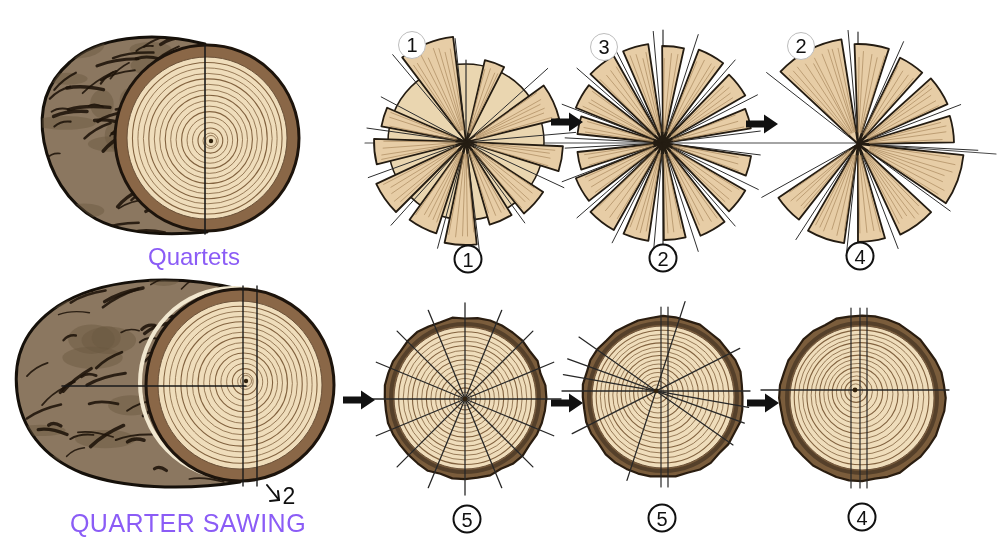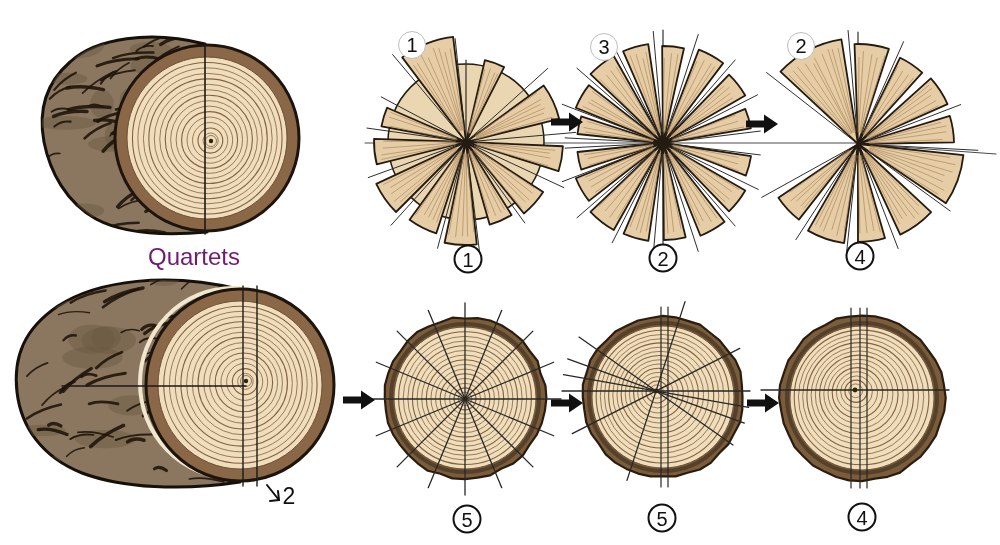--- a/index.html
+++ b/index.html
@@ -9,21 +9,21 @@
   }
   .canvas svg{position:absolute;left:0;top:0;}
   .badge{
     position:absolute;display:flex;align-items:center;justify-content:center;
     border-radius:50%;background:#fff;color:#111;box-sizing:border-box;
     transform:translate(-50%,-50%);line-height:1;
   }
   .marker{width:28px;height:28px;border:1.5px solid #bdbdbd;font-size:20px;}
   .step{width:29px;height:29px;border:2px solid #111;font-size:20px;}
   .caption{
-    position:absolute;transform:translate(-50%,-50%);color:#701a75;white-space:nowrap;
+    position:absolute;transform:translate(-50%,-50%);color:#8b5cf6;white-space:nowrap;
   }
   .cap-top{font-size:24px;}
   .cap-bottom{font-size:25px;letter-spacing:0.5px;}
   .annot{position:absolute;transform:translate(-50%,-50%);font-size:23px;color:#101010;}
 </style>
 </head>
 <body>
 
 <div class="canvas">
   <svg id="scene" width="1000" height="545" viewBox="0 0 1000 545">
@@ -570,14 +570,15 @@
 
   <div class="badge step" style="left:468px;top:259px">1</div>
   <div class="badge step" style="left:663px;top:258px">2</div>
   <div class="badge step" style="left:860px;top:256px">4</div>
 
   <div class="badge step" style="left:467px;top:519px">5</div>
   <div class="badge step" style="left:662px;top:518px">5</div>
   <div class="badge step" style="left:862px;top:517px">4</div>
 
   <div class="caption cap-top" style="left:194px;top:257px">Quartets</div>
+  <div class="caption cap-bottom" style="left:188px;top:523px">QUARTER SAWING</div>
   <div class="annot" style="left:289px;top:496px">2</div>
 </div>
 
 </body></html>

